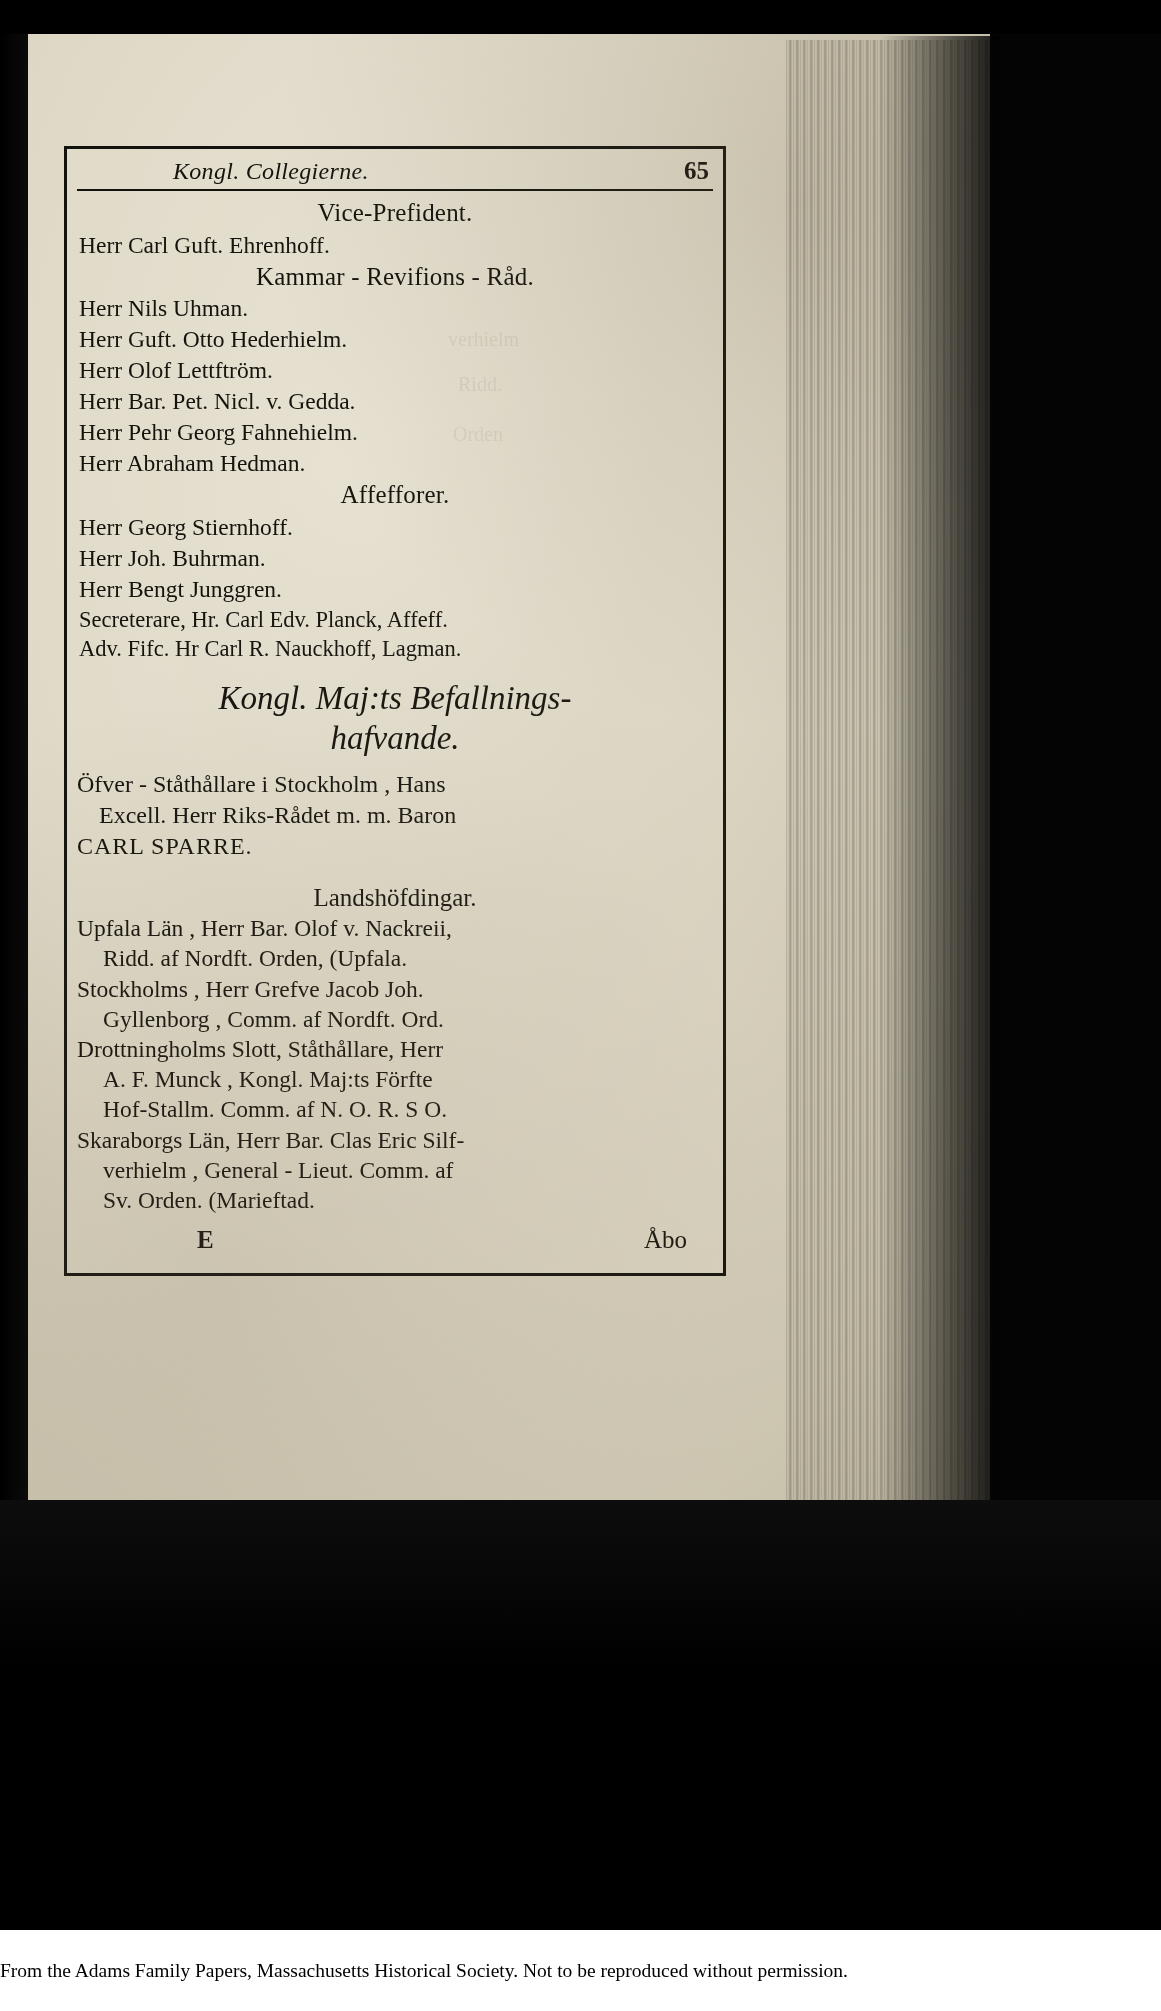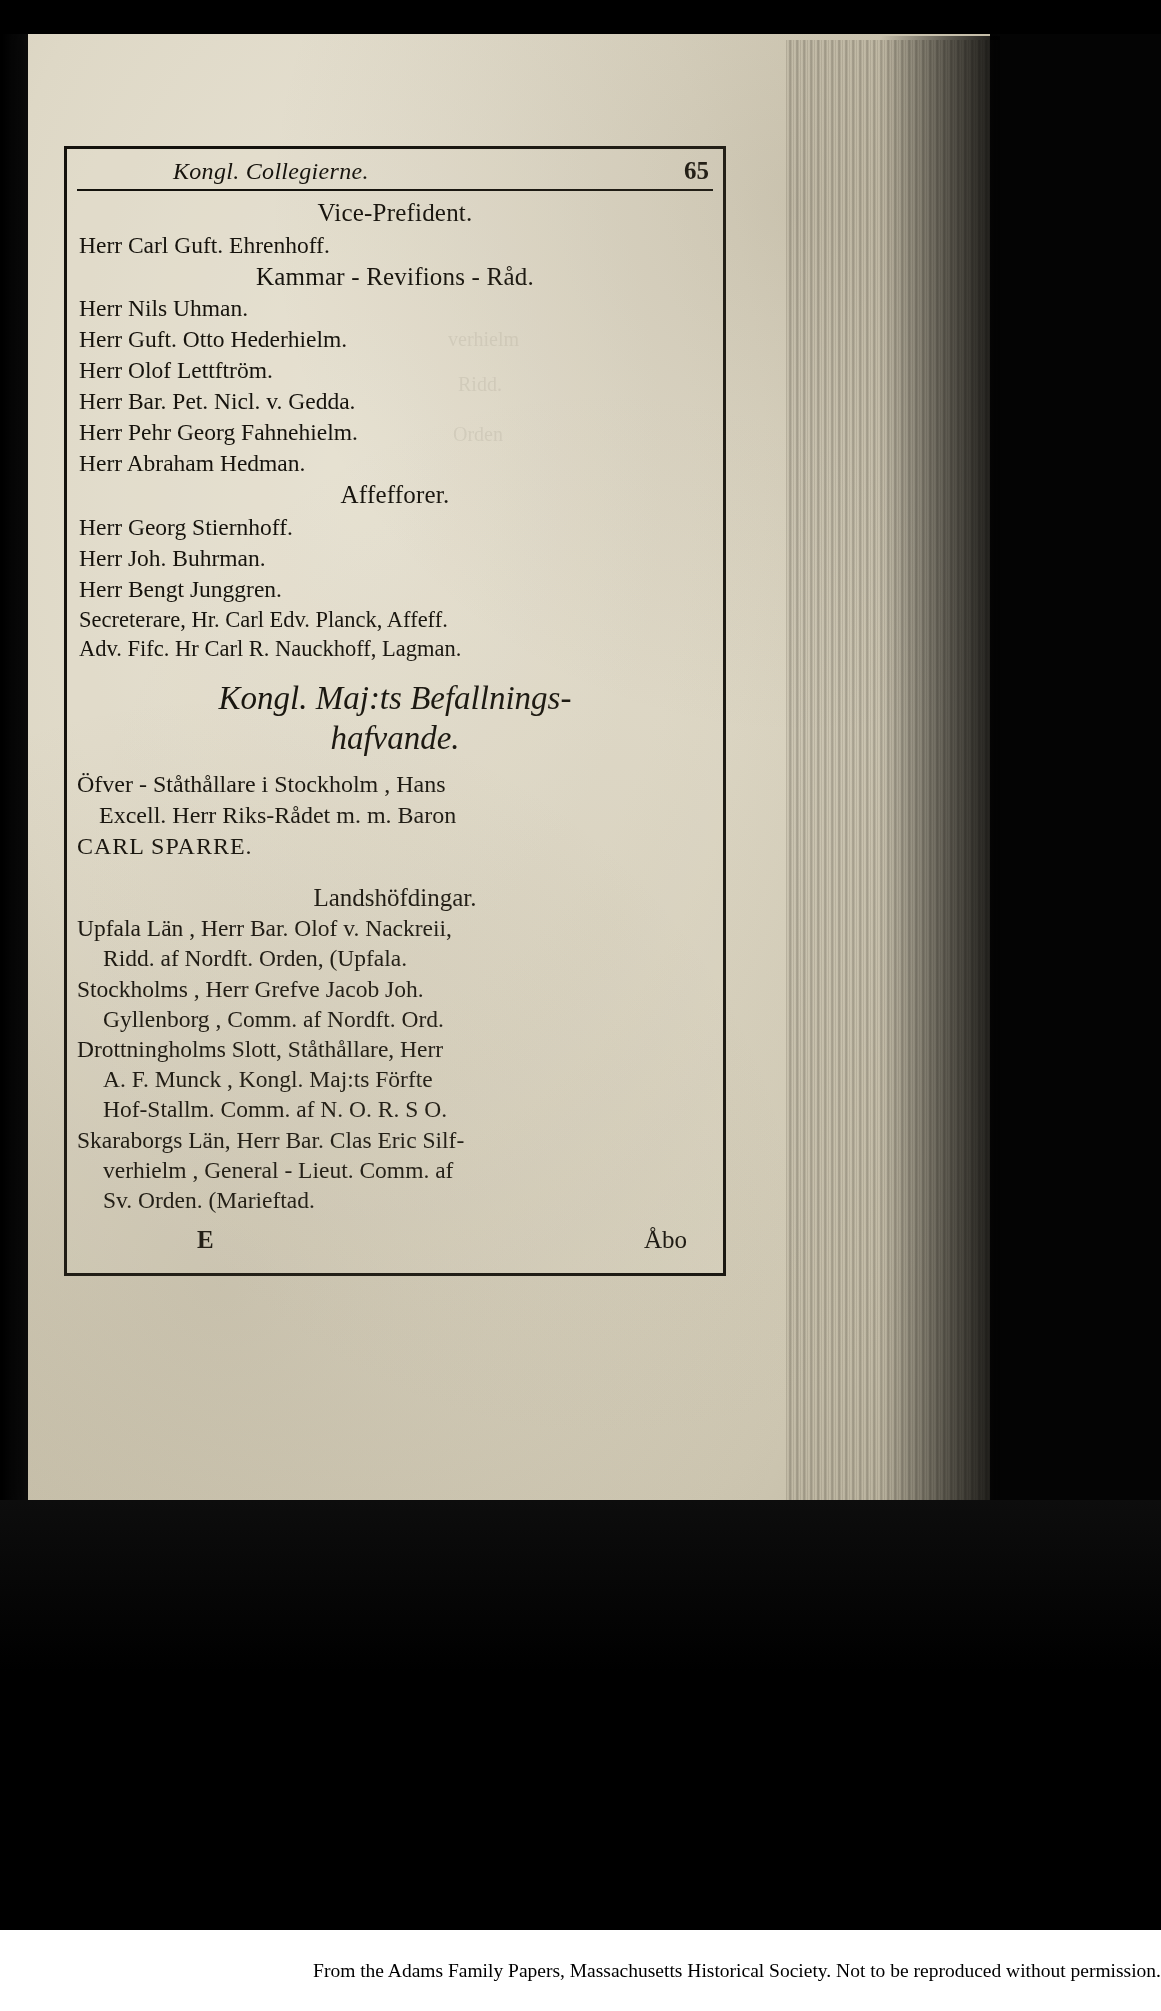--- a/index.html
+++ b/index.html
@@ -175,21 +175,21 @@
 
   
   #credit {
     position: absolute;
     left: 0; top: 1930px;
     width: 1161px; height: 81px;
     background: #fff;
     color: #000;
     display: flex;
     align-items: center;
-    justify-content: flex-end;
+    justify-content: flex-start;
     font-family: "Liberation Serif", serif;
     font-size: 19.5px;
   }
 
   
   .ghost {
     position: absolute;
     color: rgba(60,52,36,0.13);
     font-size: 20px;
     font-family: "Liberation Serif", serif;

